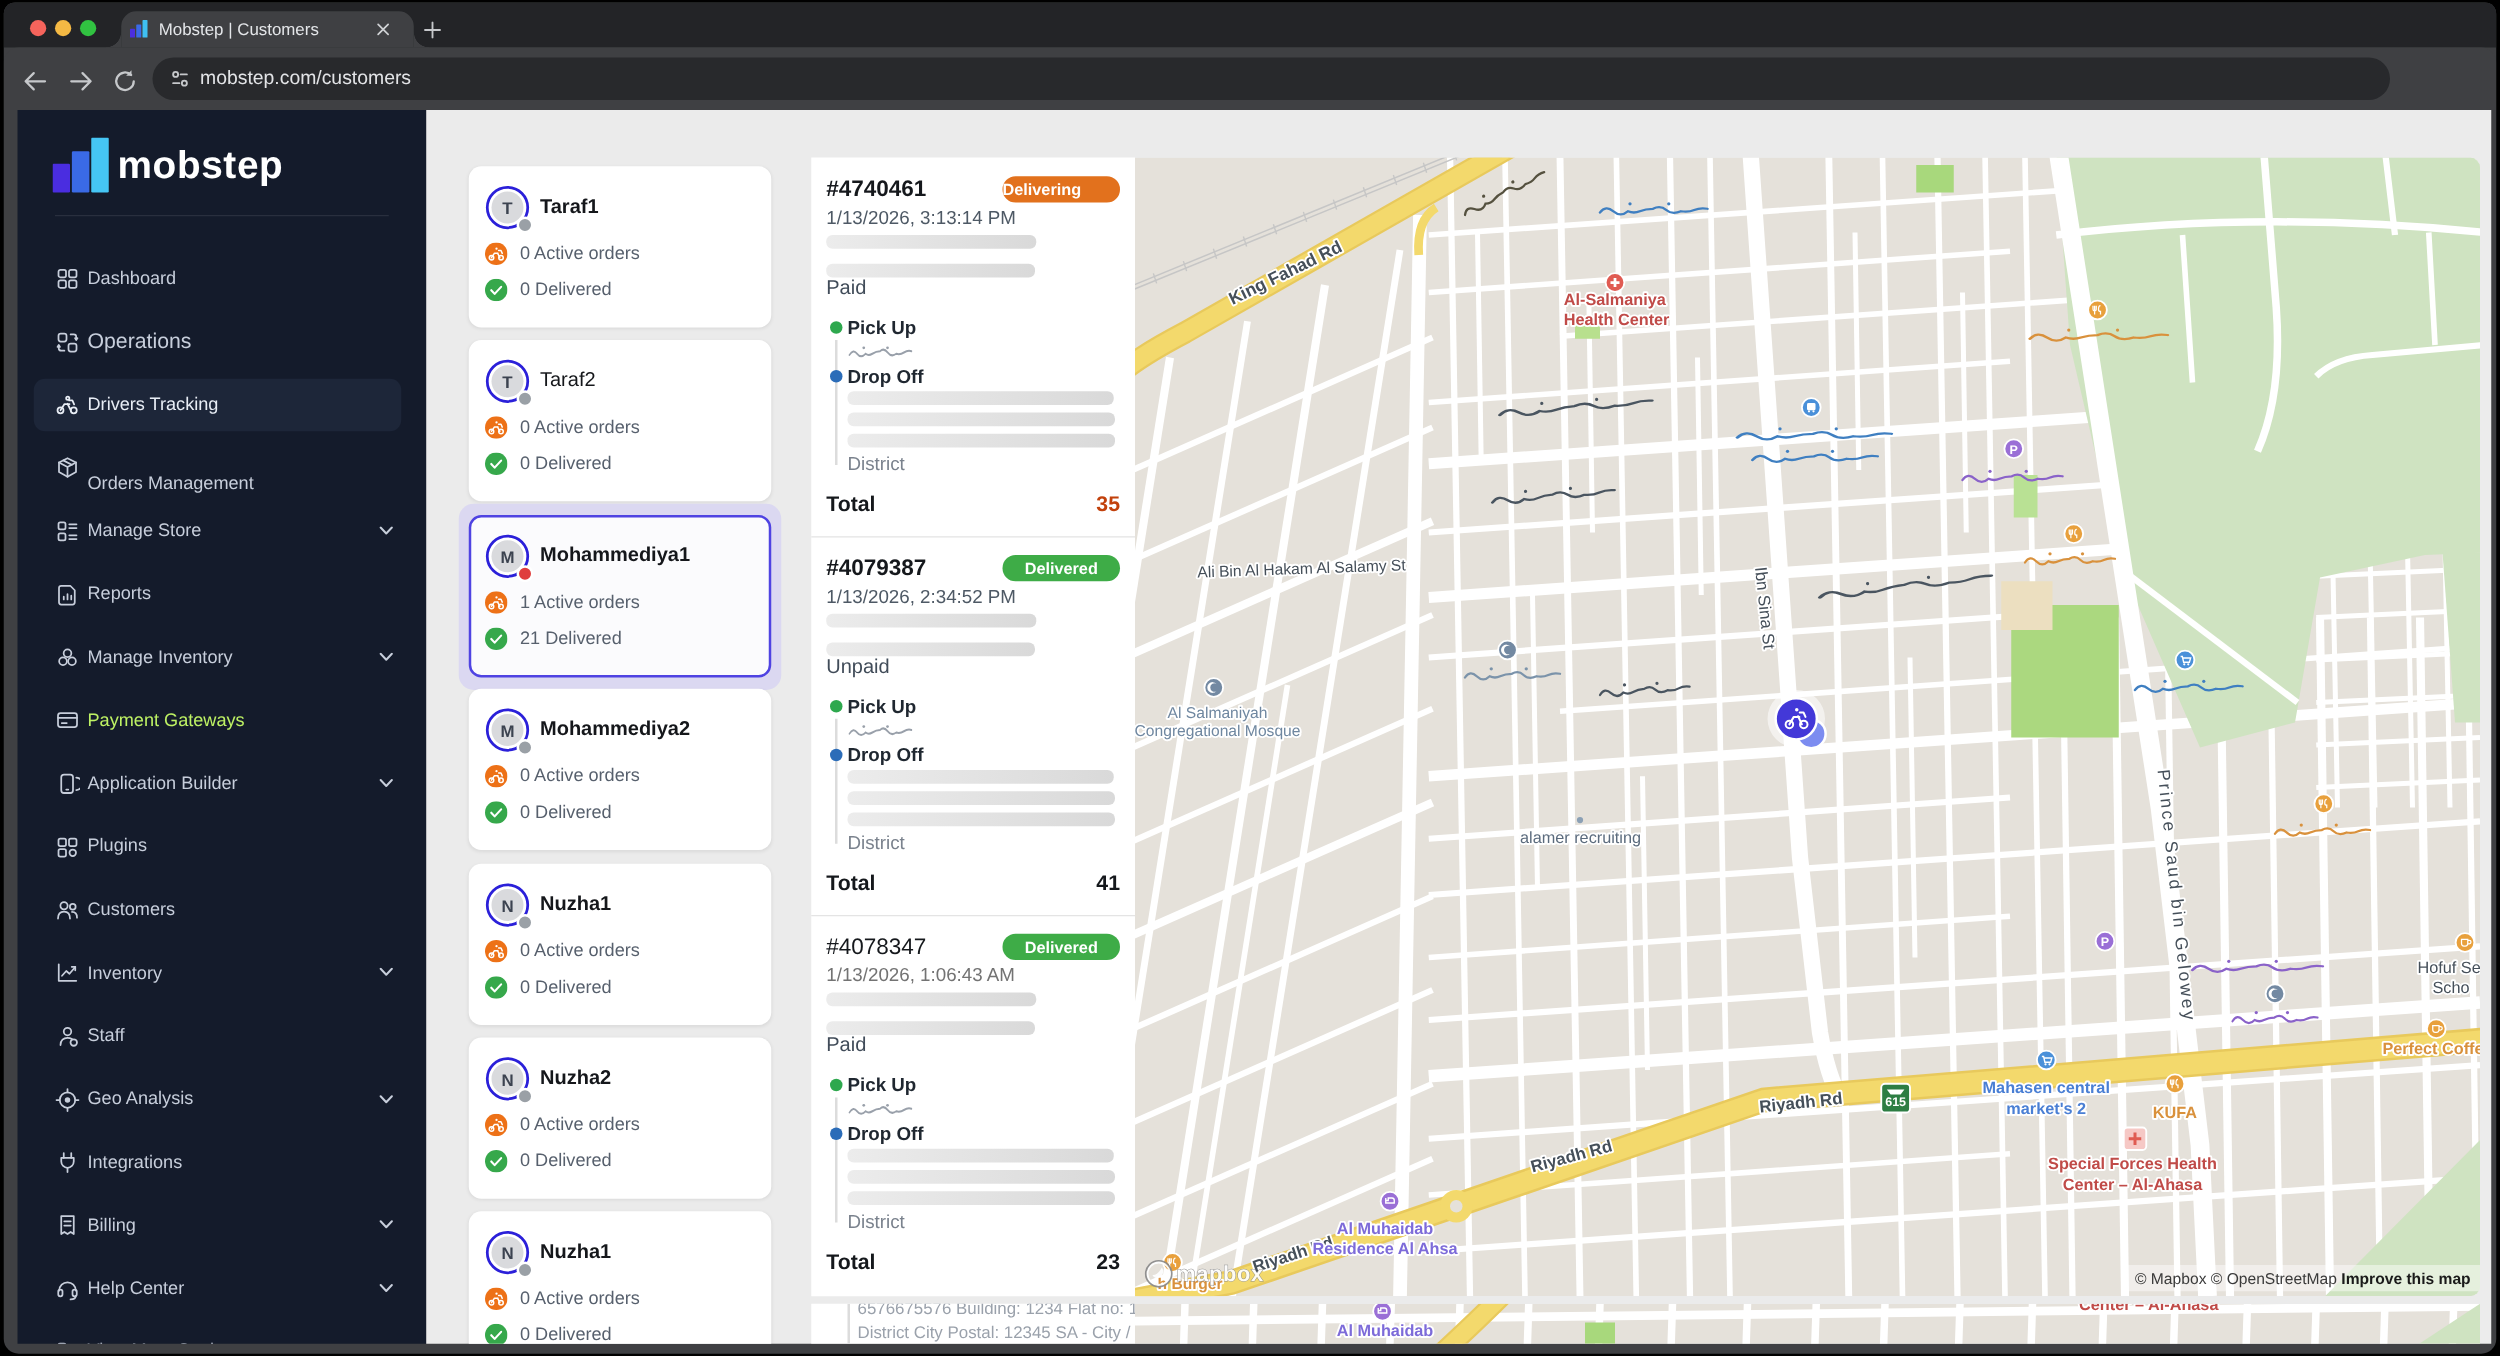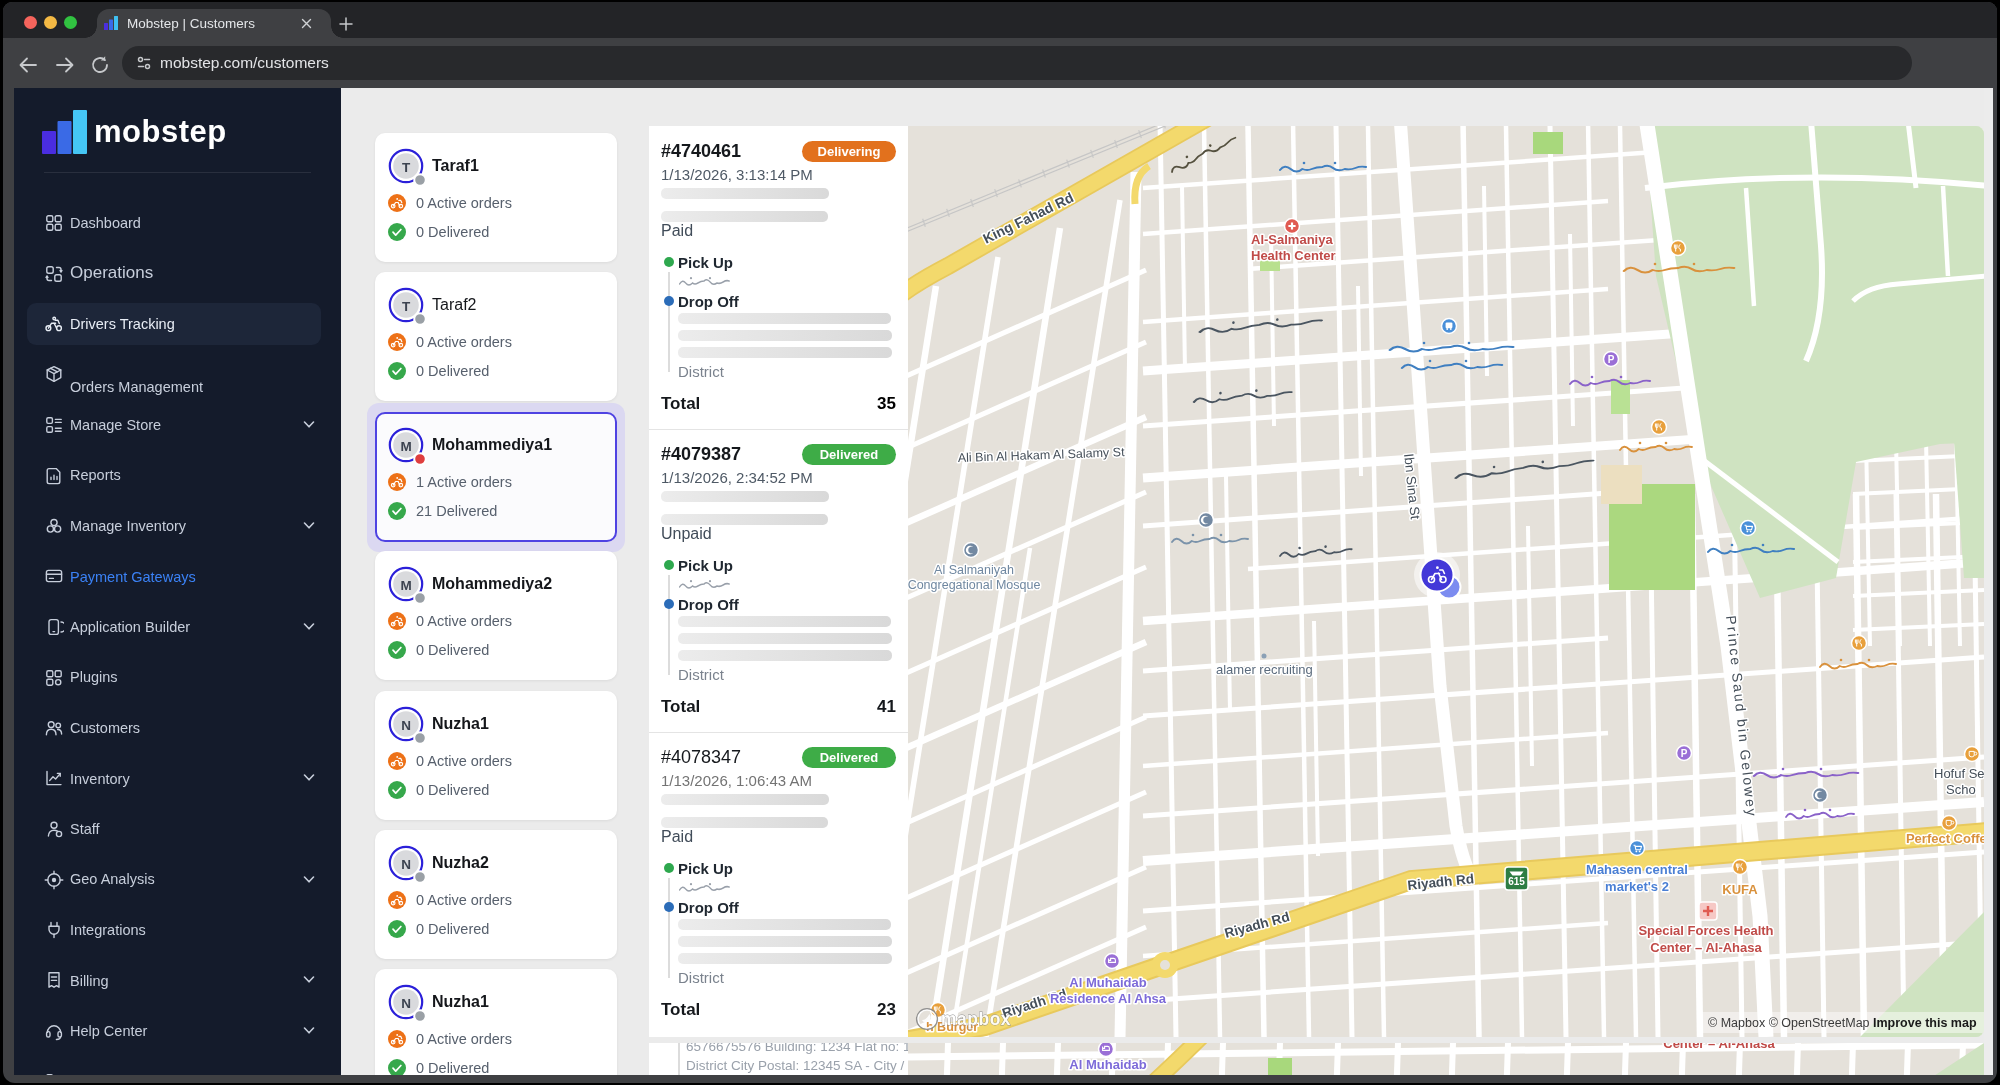--- a/index.html
+++ b/index.html
@@ -105,21 +105,21 @@
       <circle cx="13.6" cy="13" r="3.1"></circle>
     </svg>
     <div class="abs" style="left:56px;top:429px;color:#c7cedb;font-size:14.5px;line-height:18px">Manage Inventory</div>
     <svg class="abs" style="left:289px;top:434px" width="12" height="8" viewBox="0 0 12 8">
       <path d="M1.5 1 L6 5.8 L10.5 1" stroke="#c7cedb" stroke-width="1.6" fill="none" stroke-linecap="round" stroke-linejoin="round"></path>
     </svg>
     <svg class="abs" style="left:30px;top:478px" width="20" height="20" viewBox="0 0 20 20" fill="none" stroke="#c7cedb" stroke-width="1.4" stroke-linecap="round" stroke-linejoin="round">
       <rect x="2.4" y="4.4" width="15.2" height="11.2" rx="2"></rect>
       <path d="M2.4 8.2 h15.2 M5.4 12.4 h4"></path>
     </svg>
-    <div class="abs" style="left:56px;top:480px;color:#3b82f6;font-size:14.5px;line-height:18px">Payment Gateways</div>
+    <div class="abs" style="left:56px;top:480px;color:#bef264;font-size:14.5px;line-height:18px">Payment Gateways</div>
     <svg class="abs" style="left:30px;top:529px" width="20" height="20" viewBox="0 0 20 20" fill="none" stroke="#c7cedb" stroke-width="1.4" stroke-linecap="round" stroke-linejoin="round">
       <rect x="5" y="2.6" width="9.4" height="14.8" rx="2.2"></rect>
       <path d="M9 14.6 h1.6"></path>
       <path d="M17 5 a2.4 2.4 0 0 1 0 10"></path>
     </svg>
     <div class="abs" style="left:56px;top:530px;color:#c7cedb;font-size:14.5px;line-height:18px">Application Builder</div>
     <svg class="abs" style="left:289px;top:535px" width="12" height="8" viewBox="0 0 12 8">
       <path d="M1.5 1 L6 5.8 L10.5 1" stroke="#c7cedb" stroke-width="1.6" fill="none" stroke-linecap="round" stroke-linejoin="round"></path>
     </svg>
     <svg class="abs" style="left:30px;top:580px" width="20" height="20" viewBox="0 0 20 20" fill="none" stroke="#c7cedb" stroke-width="1.4" stroke-linecap="round" stroke-linejoin="round">
@@ -349,41 +349,41 @@
       </g>
     </svg>
     <div class="abs" style="left:75px;top:943.4px;color:#57606d;font-size:14.5px">0 Active orders</div>
     <svg class="abs" style="left:47px;top:971.4px" width="18" height="18" viewBox="0 0 18 18">
       <circle cx="9" cy="9" r="9" fill="#36a84b"></circle>
       <path d="M5 9.2 l2.7 2.9 l5.2-5.6" stroke="#fff" stroke-width="1.7" fill="none" stroke-linecap="round" stroke-linejoin="round"></path>
     </svg>
     <div class="abs" style="left:75px;top:972.4px;color:#57606d;font-size:14.5px">0 Delivered</div>
     <div class="abs" style="left:308px;top:38px;width:259px;height:911px;background:#fff"></div>
     <div class="abs" style="left:320px;top:53px;color:#15181c;font-size:18px;font-weight:bold">#4740461</div>
-    <div class="abs" style="left:461px;top:53px;width:94px;height:21px;background:#e2711d;border-radius:11px;color:#fff;font-size:13px;font-weight:bold;text-align:center;line-height:21px">Delivering</div>
+    <div class="abs" style="left:461px;top:53px;width:94px;height:21px;background:#e2711d;border-radius:11px;color:#fff;font-size:13px;font-weight:bold;line-height:21px">Delivering</div>
     <div class="abs" style="left:320px;top:78px;color:#4e5965;font-size:15px">1/13/2026, 3:13:14 PM</div>
     <div class="abs" style="left:320px;top:100.0px;width:168px;height:11px;border-radius:5px;background:linear-gradient(90deg,#ececec,#d9d9d9)"></div>
     <div class="abs" style="left:320px;top:123.0px;width:167px;height:11px;border-radius:5px;background:linear-gradient(90deg,#ececec,#d9d9d9)"></div>
     <div class="abs" style="left:320px;top:134px;color:#414c59;font-size:16px">Paid</div>
     <div class="abs" style="left:327px;top:184px;width:2px;height:100px;background:#dcdcdc"></div>
     <div class="abs" style="left:323px;top:169px;width:10px;height:10px;border-radius:50%;background:#2ea84e"></div>
     <div class="abs" style="left:337px;top:166px;color:#1f2730;font-size:15px;font-weight:bold">Pick Up</div>
     <svg class="abs" style="left:337px;top:188px;opacity:1" width="52" height="12" viewBox="0 0 52 12">
       <path d="M2 8 q4 -5 8 -1 t9 0 q3 2 7 0 t8 -2 q4 -3 8 1 t9 1 q4 1 8 -1 t8 -1" fill="none" stroke="#99a0aa" stroke-width="1.6" stroke-linecap="round" transform="scale(0.765,1)"></path>
       <circle cx="13" cy="2.2" r="1.1" fill="#99a0aa"></circle>
       <circle cx="32" cy="2.2" r="1.1" fill="#99a0aa"></circle>
     </svg>
     <div class="abs" style="left:323px;top:208px;width:10px;height:10px;border-radius:50%;background:#2b6cb8"></div>
     <div class="abs" style="left:337px;top:205px;color:#1f2730;font-size:15px;font-weight:bold">Drop Off</div>
     <div class="abs" style="left:337px;top:225.0px;width:213px;height:11px;border-radius:5px;background:linear-gradient(90deg,#ececec,#d9d9d9)"></div>
     <div class="abs" style="left:337px;top:242.0px;width:214px;height:11px;border-radius:5px;background:linear-gradient(90deg,#ececec,#d9d9d9)"></div>
     <div class="abs" style="left:337px;top:259.0px;width:214px;height:11px;border-radius:5px;background:linear-gradient(90deg,#ececec,#d9d9d9)"></div>
     <div class="abs" style="left:337px;top:275px;color:#7a828d;font-size:15px">District</div>
     <div class="abs" style="left:320px;top:306px;color:#15181c;font-size:17px;font-weight:bold">Total</div>
-    <div class="abs" style="left:495px;top:306px;width:60px;text-align:right;color:#000000;font-size:17px;font-weight:bold">35</div>
+    <div class="abs" style="left:495px;top:306px;width:60px;text-align:right;color:#c2410c;font-size:17px;font-weight:bold">35</div>
     <div class="abs" style="left:320px;top:356px;color:#15181c;font-size:18px;font-weight:bold">#4079387</div>
     <div class="abs" style="left:461px;top:356px;width:94px;height:21px;background:#3eac47;border-radius:11px;color:#fff;font-size:13px;font-weight:bold;text-align:center;line-height:21px">Delivered</div>
     <div class="abs" style="left:320px;top:381px;color:#4e5965;font-size:15px">1/13/2026, 2:34:52 PM</div>
     <div class="abs" style="left:320px;top:403.0px;width:168px;height:11px;border-radius:5px;background:linear-gradient(90deg,#ececec,#d9d9d9)"></div>
     <div class="abs" style="left:320px;top:426.0px;width:167px;height:11px;border-radius:5px;background:linear-gradient(90deg,#ececec,#d9d9d9)"></div>
     <div class="abs" style="left:320px;top:437px;color:#414c59;font-size:16px">Unpaid</div>
     <div class="abs" style="left:327px;top:487px;width:2px;height:100px;background:#dcdcdc"></div>
     <div class="abs" style="left:323px;top:472px;width:10px;height:10px;border-radius:50%;background:#2ea84e"></div>
     <div class="abs" style="left:337px;top:469px;color:#1f2730;font-size:15px;font-weight:bold">Pick Up</div>
     <svg class="abs" style="left:337px;top:491px;opacity:1" width="52" height="12" viewBox="0 0 52 12">

